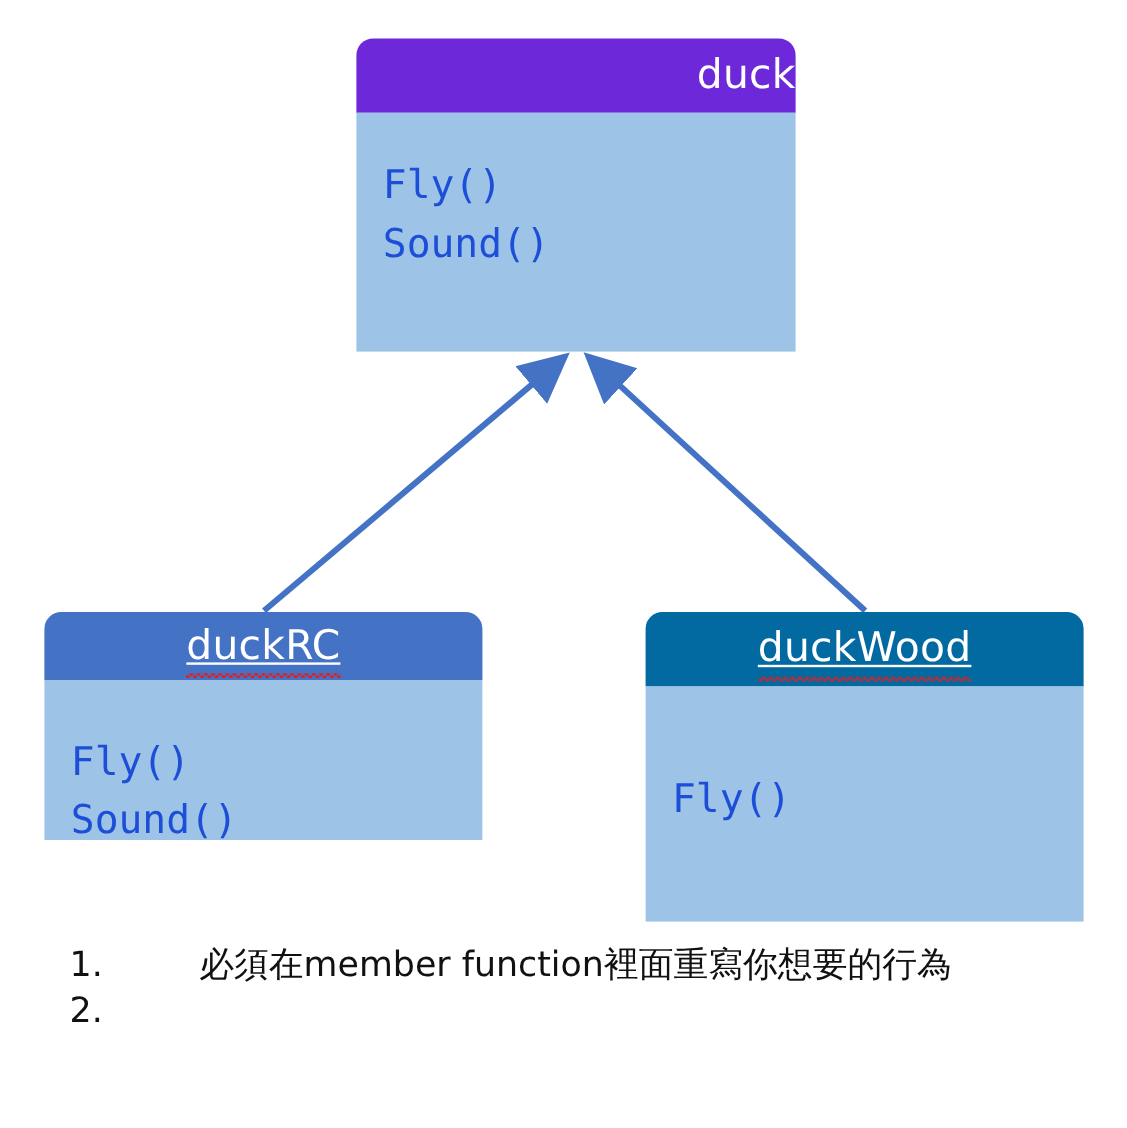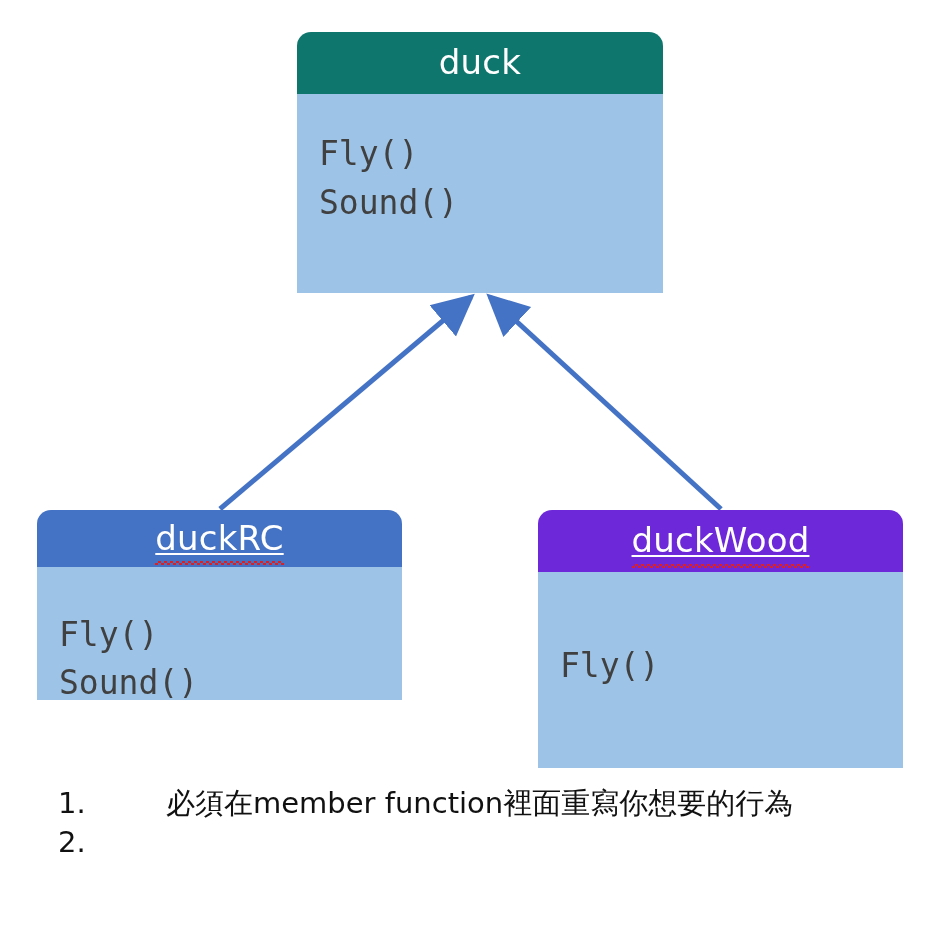--- a/index.html
+++ b/index.html
@@ -72,21 +72,21 @@
     background-image:
       radial-gradient(circle at 1.5px 3.2px, #e02020 1.4px, rgba(255,0,0,0) 1.7px),
       radial-gradient(circle at 4.5px 0.8px, #e02020 1.4px, rgba(255,0,0,0) 1.7px);
     background-size: 6px 4px;
     background-repeat: repeat-x;
   }
   .uml-body {
     flex: 1 1 auto;
     box-sizing: border-box;
     padding: 36px 22px 0 22px;
-    color: #404040;
+    color: #1d4ed8;
     font-family: "DejaVu Sans Mono", monospace;
     font-size: 33px;
     line-height: 1.47;
     white-space: pre;
     overflow: hidden;
   }
 
   
   #notes {
     position: absolute;
@@ -128,37 +128,37 @@
       </marker>
       <marker id="arrowhead-right" markerWidth="9" markerHeight="9" refX="7.4" refY="4.5" orient="auto" markerUnits="strokeWidth">
         <path d="M0,0.4 L8.4,4.5 L0,8.6 Z" fill="#4472C4"></path>
       </marker>
     </defs>
     <line x1="220" y1="509" x2="471" y2="297" stroke="#4472C4" stroke-width="5" marker-end="url(#arrowhead-left)"></line>
     <line x1="721" y1="509" x2="490" y2="297" stroke="#4472C4" stroke-width="5" marker-end="url(#arrowhead-right)"></line>
   </svg>
 
   <div class="uml-class" style="left:297px; top:32px; width:366px; height:261px;">
-    <div class="uml-header" style="height:62px; background:#0f766e;">
+    <div class="uml-header" style="height:62px; background:#6d28d9;justify-content:flex-end;">
       <span class="title-text">duck</span>
     </div>
     <div class="uml-body" style="background:#9DC3E6;">Fly()
 Sound()</div>
   </div>
 
   <div class="uml-class" style="left:37px; top:510px; width:365px; height:190px;">
     <div class="uml-header misspelled" style="height:62px; background:#4472C4;">
       <span class="title-text">duckRC</span>
     </div>
     <div class="uml-body" style="background:#9DC3E6; padding-top:44px;">Fly()
 Sound()</div>
   </div>
 
   <div class="uml-class" style="left:538px; top:510px; width:365px; height:258px;">
-    <div class="uml-header misspelled" style="height:62px; background:#6d28d9;">
+    <div class="uml-header misspelled" style="height:62px; background:#0369a1;">
       <span class="title-text">duckWood</span>
     </div>
     <div class="uml-body" style="background:#9DC3E6; padding-top:70px;">Fly()</div>
   </div>
 
   <div id="notes">
     <div class="note-row">
       <span class="note-num">1.</span>
       <span class="note-text">必須在member function裡面重寫你想要的行為</span>
     </div>

